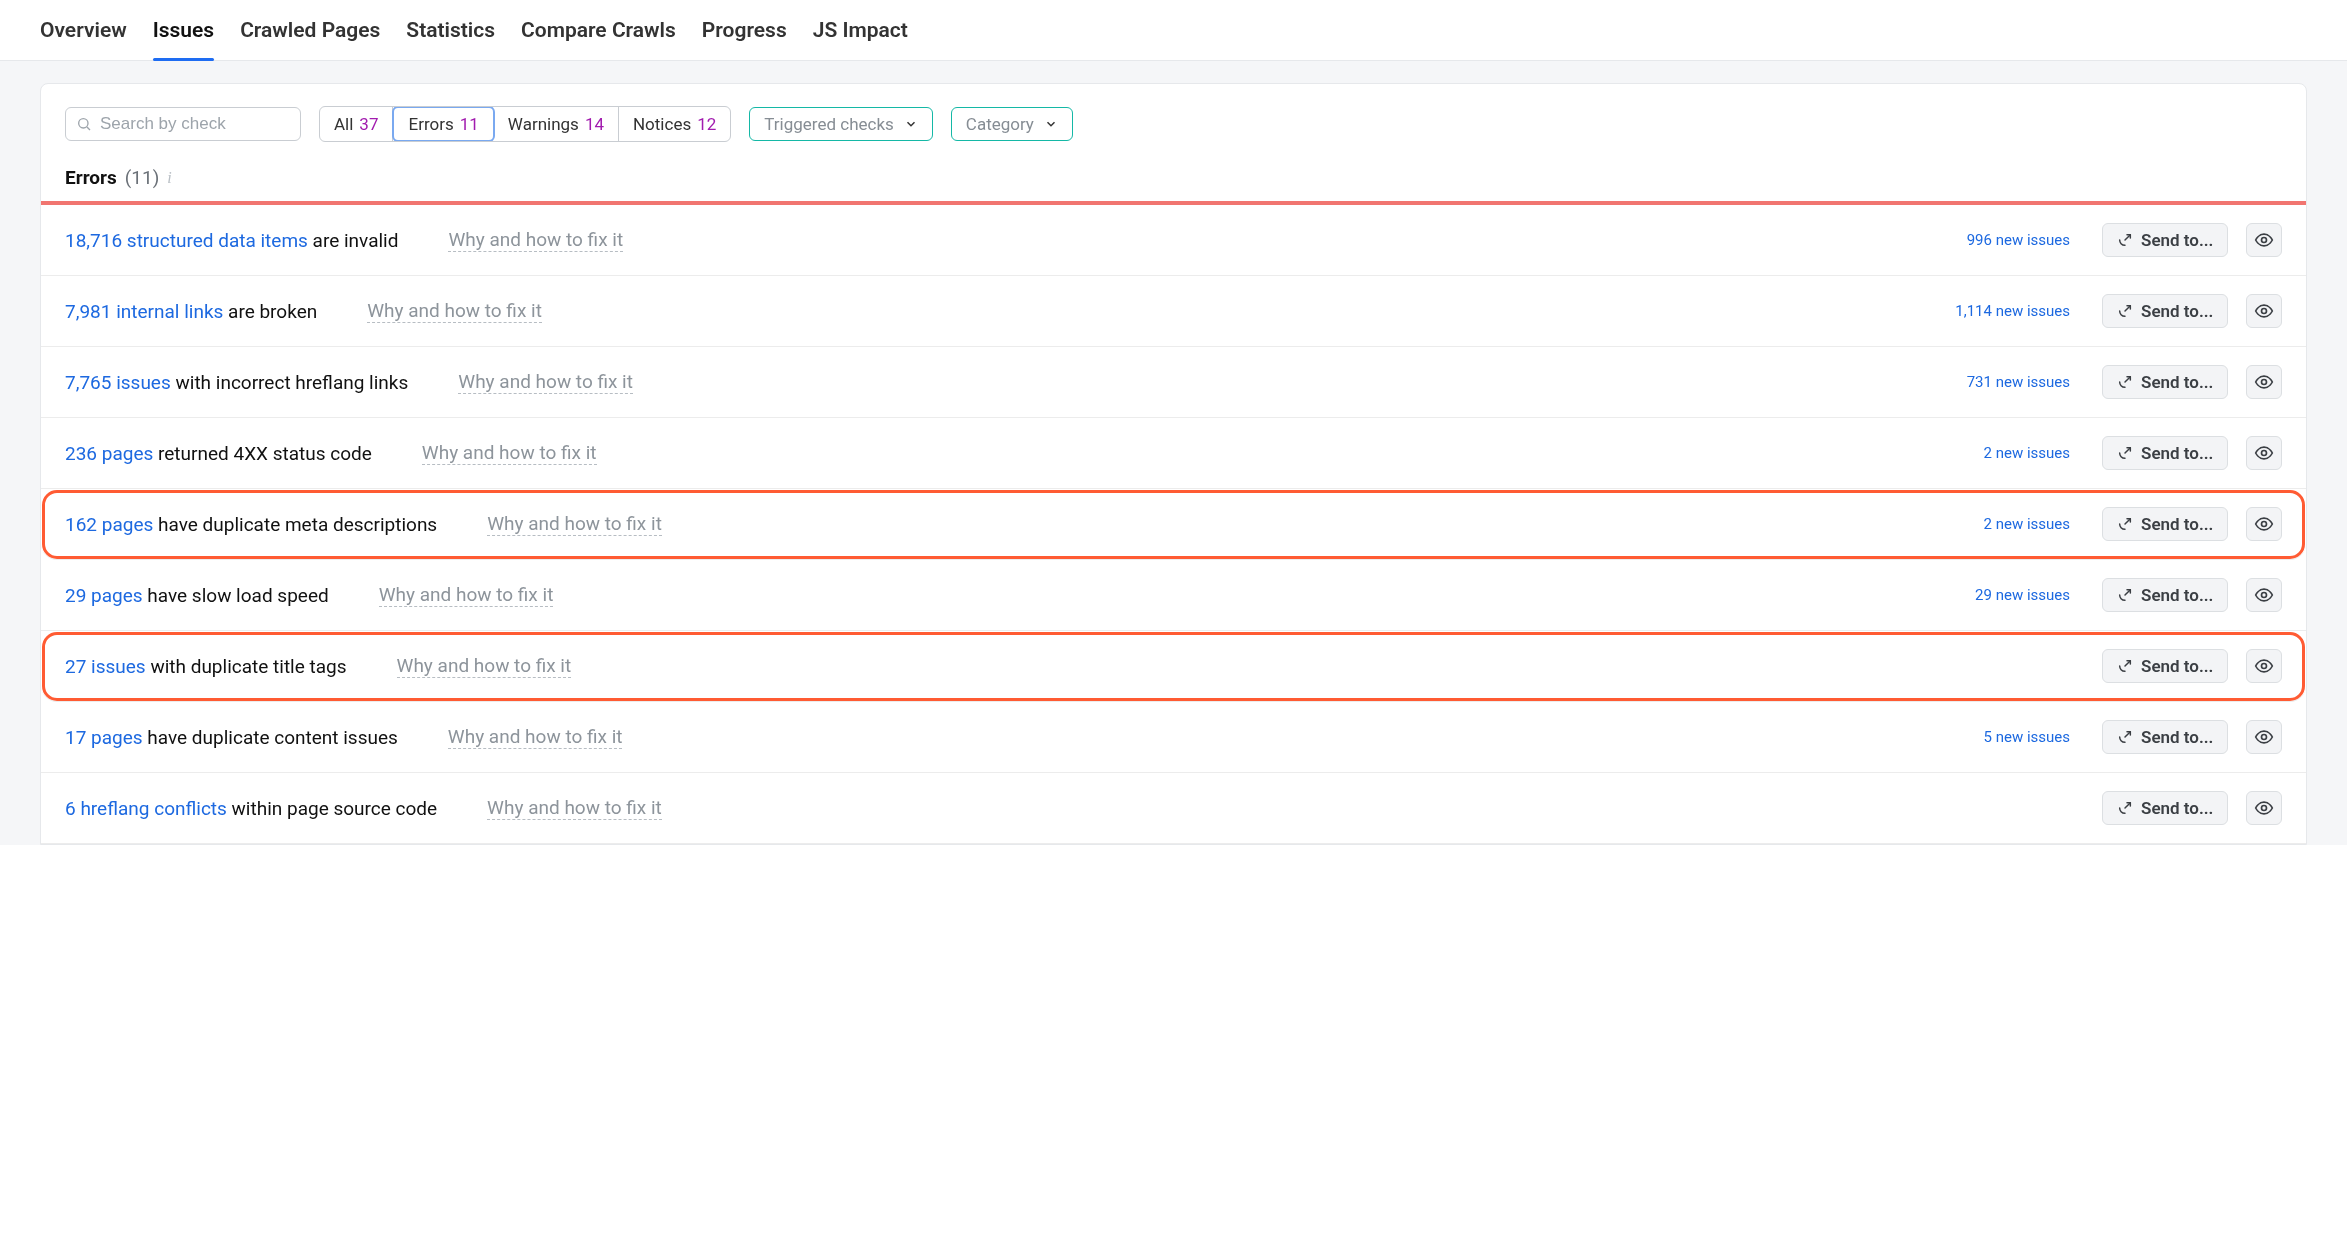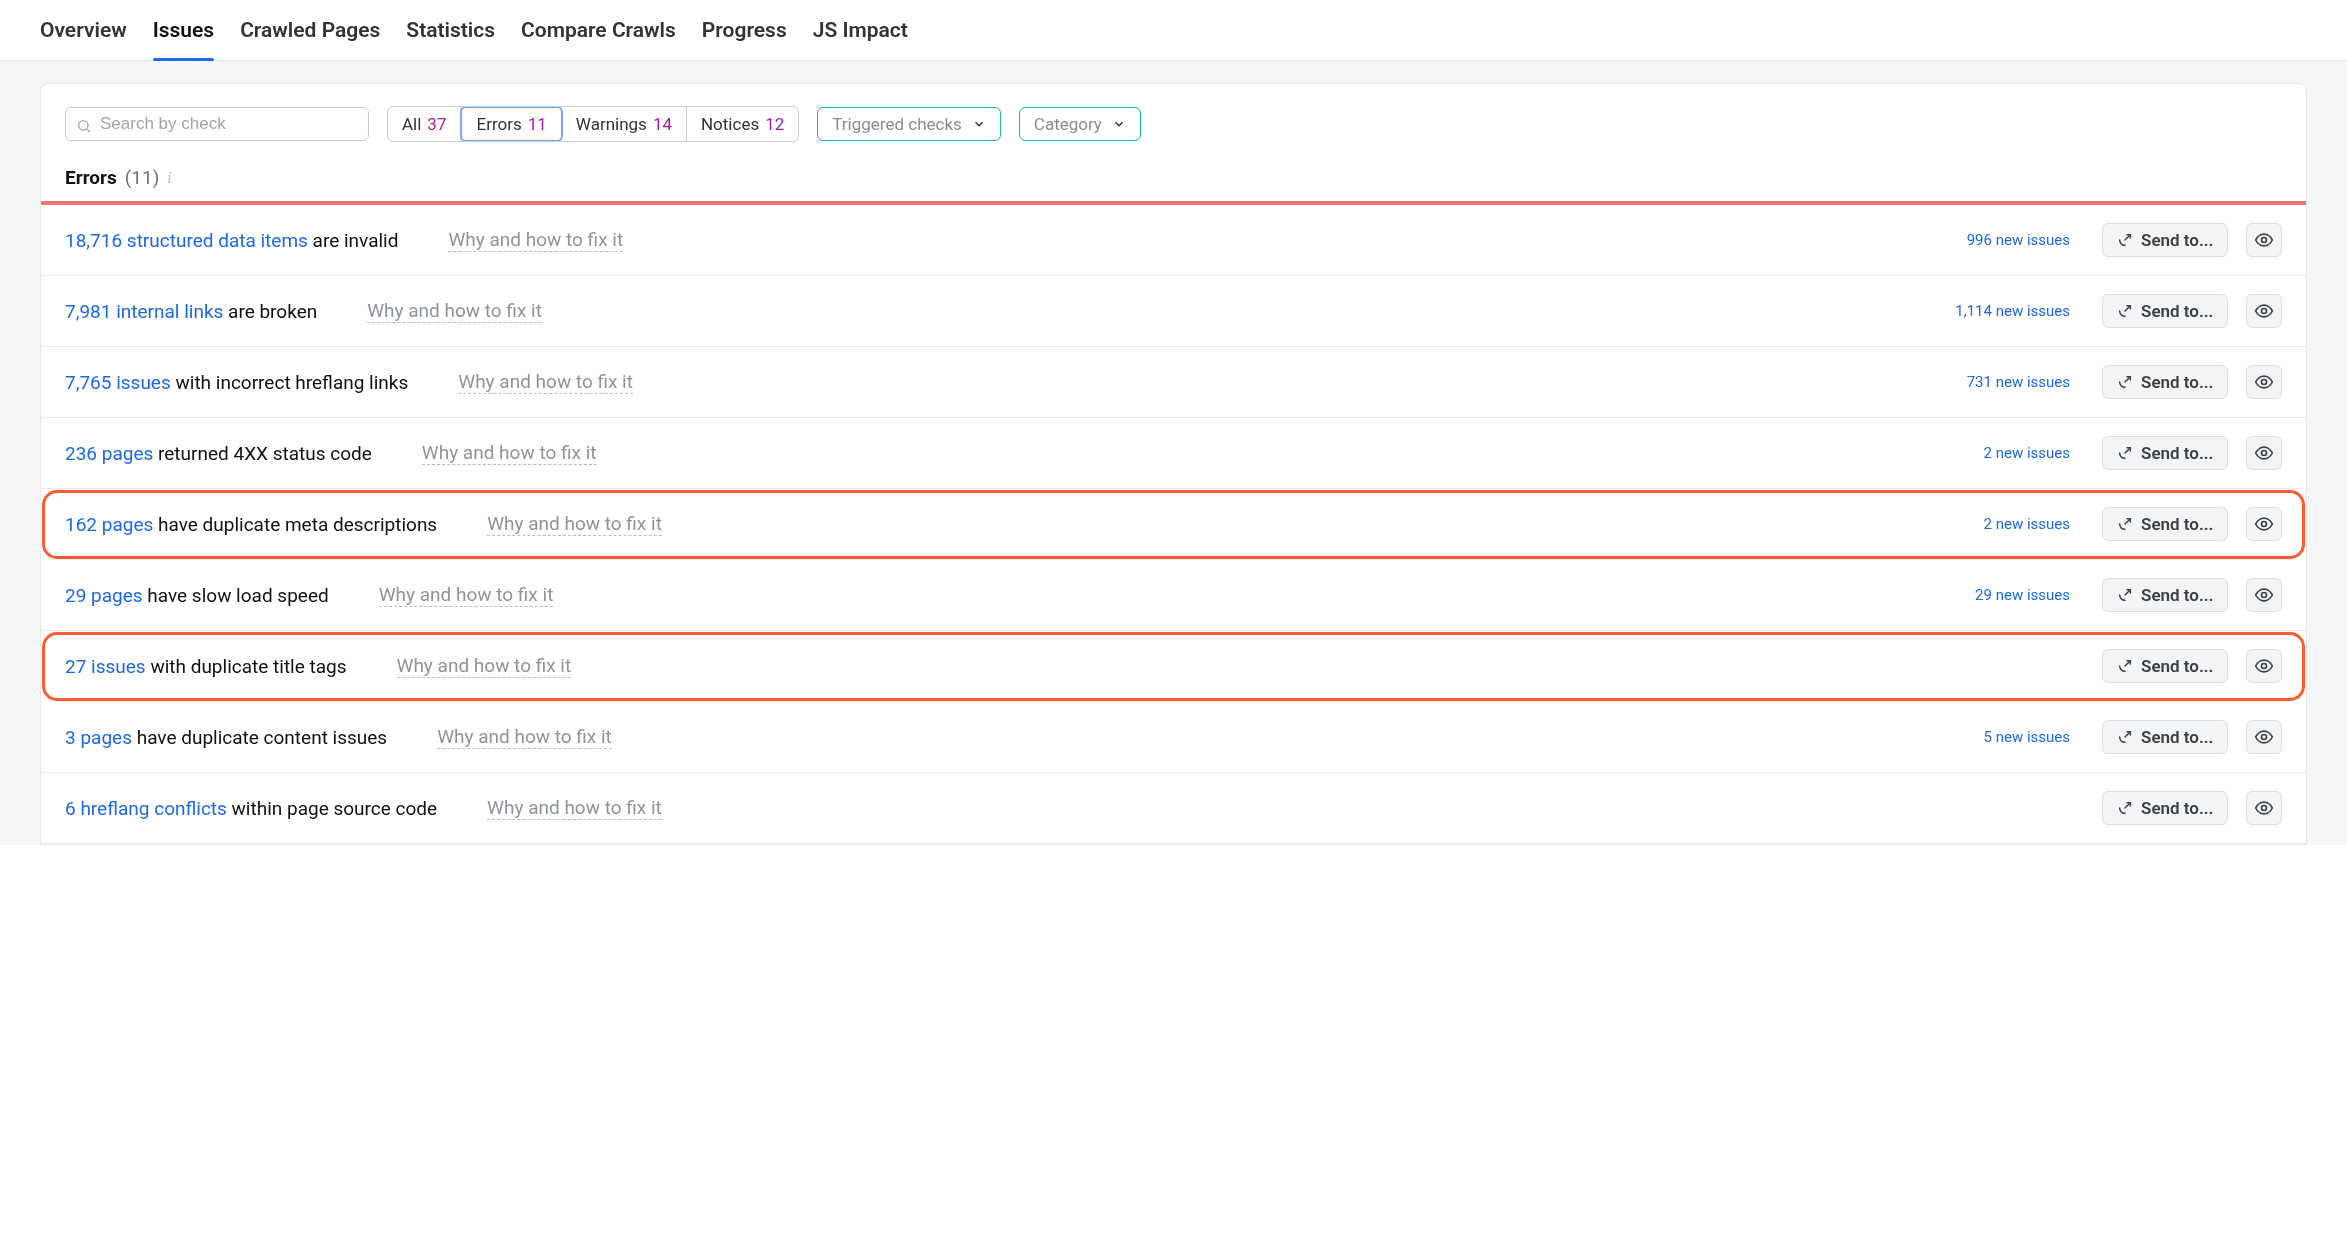--- a/index.html
+++ b/index.html
@@ -52,26 +52,26 @@
   
   .controls-row {
     display: flex;
     align-items: center;
     gap: 18px;
     padding: 0 24px 24px 24px;
     flex-wrap: wrap;
   }
   .search-box {
     display: flex;
-    align-items: flex-end;
+    align-items: center;
     gap: 8px;
     border: 1px solid #c9cdd2;
     border-radius: 6px;
     padding: 6px 10px;
-    width: 304px;
+    width: 236px;
     color: #9199a1;
   }
   .search-box input {
     border: none;
     outline: none;
     font-size: 17px;
     width: 100%;
     color: #333;
   }
   .search-box input::placeholder { color: #9da4ab; }
@@ -490,21 +490,21 @@
               <span>
                 <svg width="20" height="20" viewBox="0 0 24 24" fill="none" stroke="#3b3f44" stroke-width="2">
                   <path d="M2 12s3.5-7 10-7 10 7 10 7-3.5 7-10 7S2 12 2 12z"></path>
                   <circle cx="12" cy="12" r="3"></circle>
                 </svg>
               </span>
             </div>
           </div>
         </div>
         <div class="row">
-          <div class="issue-text"><span class="lnk">3 pages</span><span class="rest"> have duplicate content issues</span></div>
+          <div class="issue-text"><span class="lnk">17 pages</span><span class="rest"> have duplicate content issues</span></div>
           <span class="why">Why and how to fix it</span>
           <div class="spacer"></div>
           <div class="new-issues">5 new issues</div>
           <div class="actions">
             <div class="btn">
               <span>
                 <svg width="16" height="16" viewBox="0 0 24 24" fill="none" stroke="#3b3f44" stroke-width="2.2" stroke-linecap="round" stroke-linejoin="round">
                   <path d="M9 6l6 6-6 6" opacity="0"></path>
                   <path d="M7 17l5-5" opacity="0"></path>
                   <path d="M14 5h6v6" opacity="0"></path>

